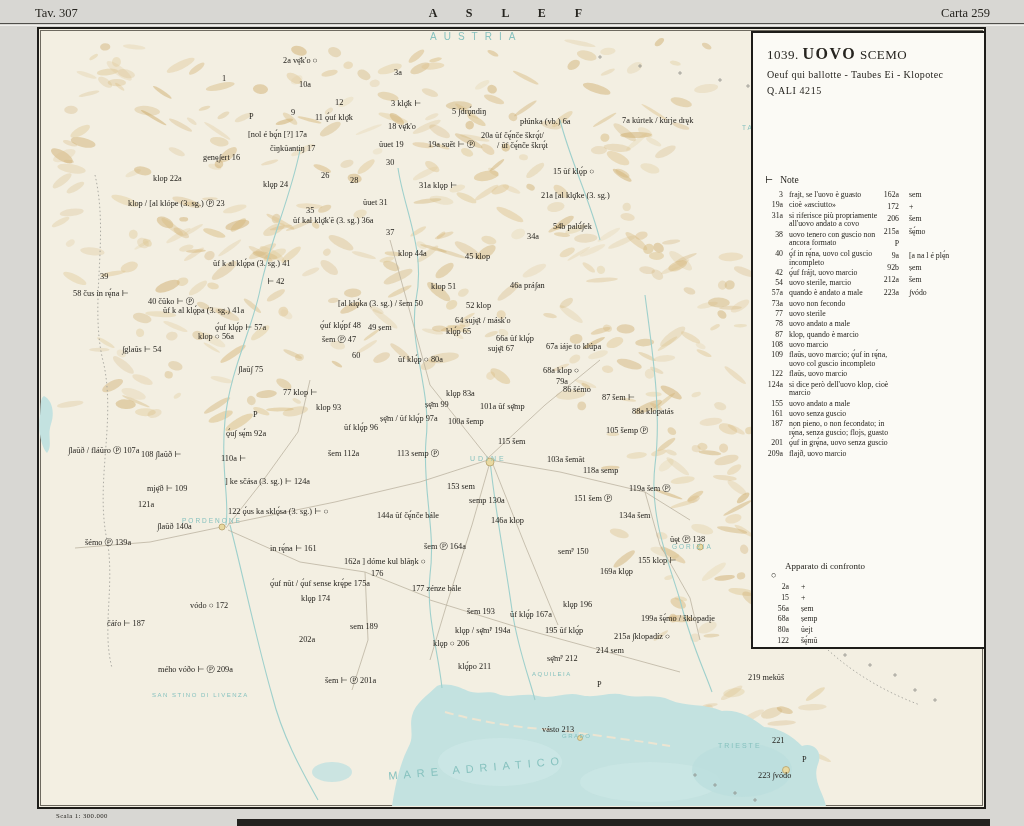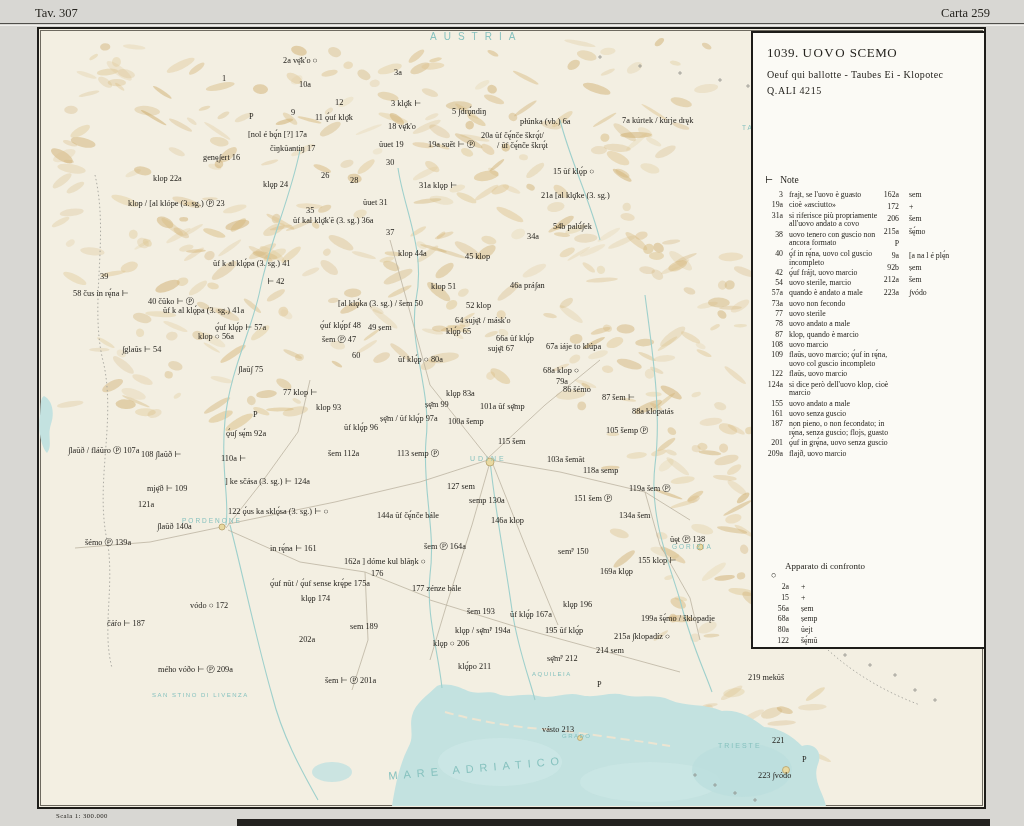--- a/index.html
+++ b/index.html
@@ -18,21 +18,21 @@
   .frame-inner{position:absolute;left:1px;top:1px;right:1px;bottom:1px;border:1px solid #6e6a60;pointer-events:none;}
   svg.art{position:absolute;left:39px;top:29px;width:945px;height:778px;z-index:1;}
   
   #labels{position:absolute;left:0;top:0;width:1024px;height:826px;z-index:3;pointer-events:none;}
   .mlabel{position:absolute;font-size:8.3px;line-height:9px;white-space:nowrap;color:#26241f;}
   .place{position:absolute;white-space:nowrap;color:#87c2bf;font-family:"Liberation Sans","DejaVu Sans",sans-serif;}
   
   .panel{position:absolute;left:751px;top:31px;width:235px;height:618px;box-sizing:border-box;
          background:#fbfaf5;border:2px solid #1d1c19;z-index:5;}
   .p-title{position:absolute;left:14px;top:12px;font-size:13px;letter-spacing:.5px;}
-  .p-title .small{font-size:13px;letter-spacing:1.5px;}
+  .p-title .small{font-size:16px;letter-spacing:1.5px;font-weight:bold;}
   .p-sub{position:absolute;left:14px;top:36px;font-size:10px;letter-spacing:.4px;}
   .p-ref{position:absolute;left:14px;top:52px;font-size:10px;letter-spacing:.6px;}
   .p-notehead{position:absolute;left:12px;top:141px;font-size:9.5px;}
   .p-notehead .sym{margin-right:7px;}
   .ncol{position:absolute;display:flex;flex-direction:column;}
   #notes-left{left:6px;top:158px;width:146px;}
   #notes-right{left:112px;top:158px;width:118px;}
   #apparato-list{left:6px;top:550px;width:110px;}
   .nrow{display:flex;font-size:7.8px;line-height:8.8px;margin-bottom:1.5px;}
   .nrow .num{flex:none;width:24px;text-align:right;padding-right:6px;}
@@ -47,20 +47,21 @@
   .p-appsym{position:absolute;left:18px;top:537px;font-size:9px;}
   
   .scale{position:absolute;left:56px;top:812px;font-size:6.8px;letter-spacing:.4px;z-index:6;}
   .bottombar{position:absolute;left:237px;top:819px;width:753px;height:7px;background:#23221f;z-index:6;}
 </style>
 </head>
 <body>
 
 <div class="pagehead">
   <span class="ph-left">Tav. 307</span>
+  <span class="ph-center">A S L E F</span>
   <span class="ph-right">Carta 259</span>
 </div>
 <div class="toprule"></div>
 <div class="toprule2"></div>
 
 <div class="frame">
   <div class="frame-inner"></div>
 </div>
 
 <svg class="art" viewBox="39 29 945 778" preserveAspectRatio="none">
@@ -653,21 +654,21 @@
     <div class="mlabel" style="left: 606px; top: 426px;">105 šemp Ⓟ</div>
     <div class="mlabel" style="left: 226px; top: 429px;">ǫ́u∫ sę́m 92a</div>
     <div class="mlabel" style="left: 498px; top: 437px;">115 šem</div>
     <div class="mlabel" style="left: 397px; top: 449px;">113 semp Ⓟ</div>
     <div class="mlabel" style="left: 68px; top: 446px;">∫laŭð / fláŭro Ⓟ 107a</div>
     <div class="mlabel" style="left: 141px; top: 450px;">108 ∫laŭð ⊢</div>
     <div class="mlabel" style="left: 328px; top: 449px;">šem 112a</div>
     <div class="mlabel" style="left: 221px; top: 454px;">110a ⊢</div>
     <div class="mlabel" style="left: 547px; top: 455px;">103a šemăt</div>
     <div class="mlabel" style="left: 583px; top: 466px;">118a semp</div>
-    <div class="mlabel" style="left: 447px; top: 482px;">127 sem</div>
+    <div class="mlabel" style="left: 447px; top: 482px;">153 sem</div>
     <div class="mlabel" style="left: 629px; top: 484px;">119a šem Ⓟ</div>
     <div class="mlabel" style="left: 225px; top: 477px;">] ke sčása (3. sg.) ⊢ 124a</div>
     <div class="mlabel" style="left: 147px; top: 484px;">mję̆ð ⊢ 109</div>
     <div class="mlabel" style="left: 574px; top: 494px;">151 šem Ⓟ</div>
     <div class="mlabel" style="left: 469px; top: 496px;">semp 130a</div>
     <div class="mlabel" style="left: 138px; top: 500px;">121a</div>
     <div class="mlabel" style="left: 228px; top: 507px;">122 ǫ́us ka sklǫ́sa (3. sg.) ⊢ ○</div>
     <div class="mlabel" style="left: 377px; top: 511px;">144a ŭf čę́nče bále</div>
     <div class="mlabel" style="left: 619px; top: 511px;">134a šem</div>
     <div class="mlabel" style="left: 491px; top: 516px;">146a klop</div>

